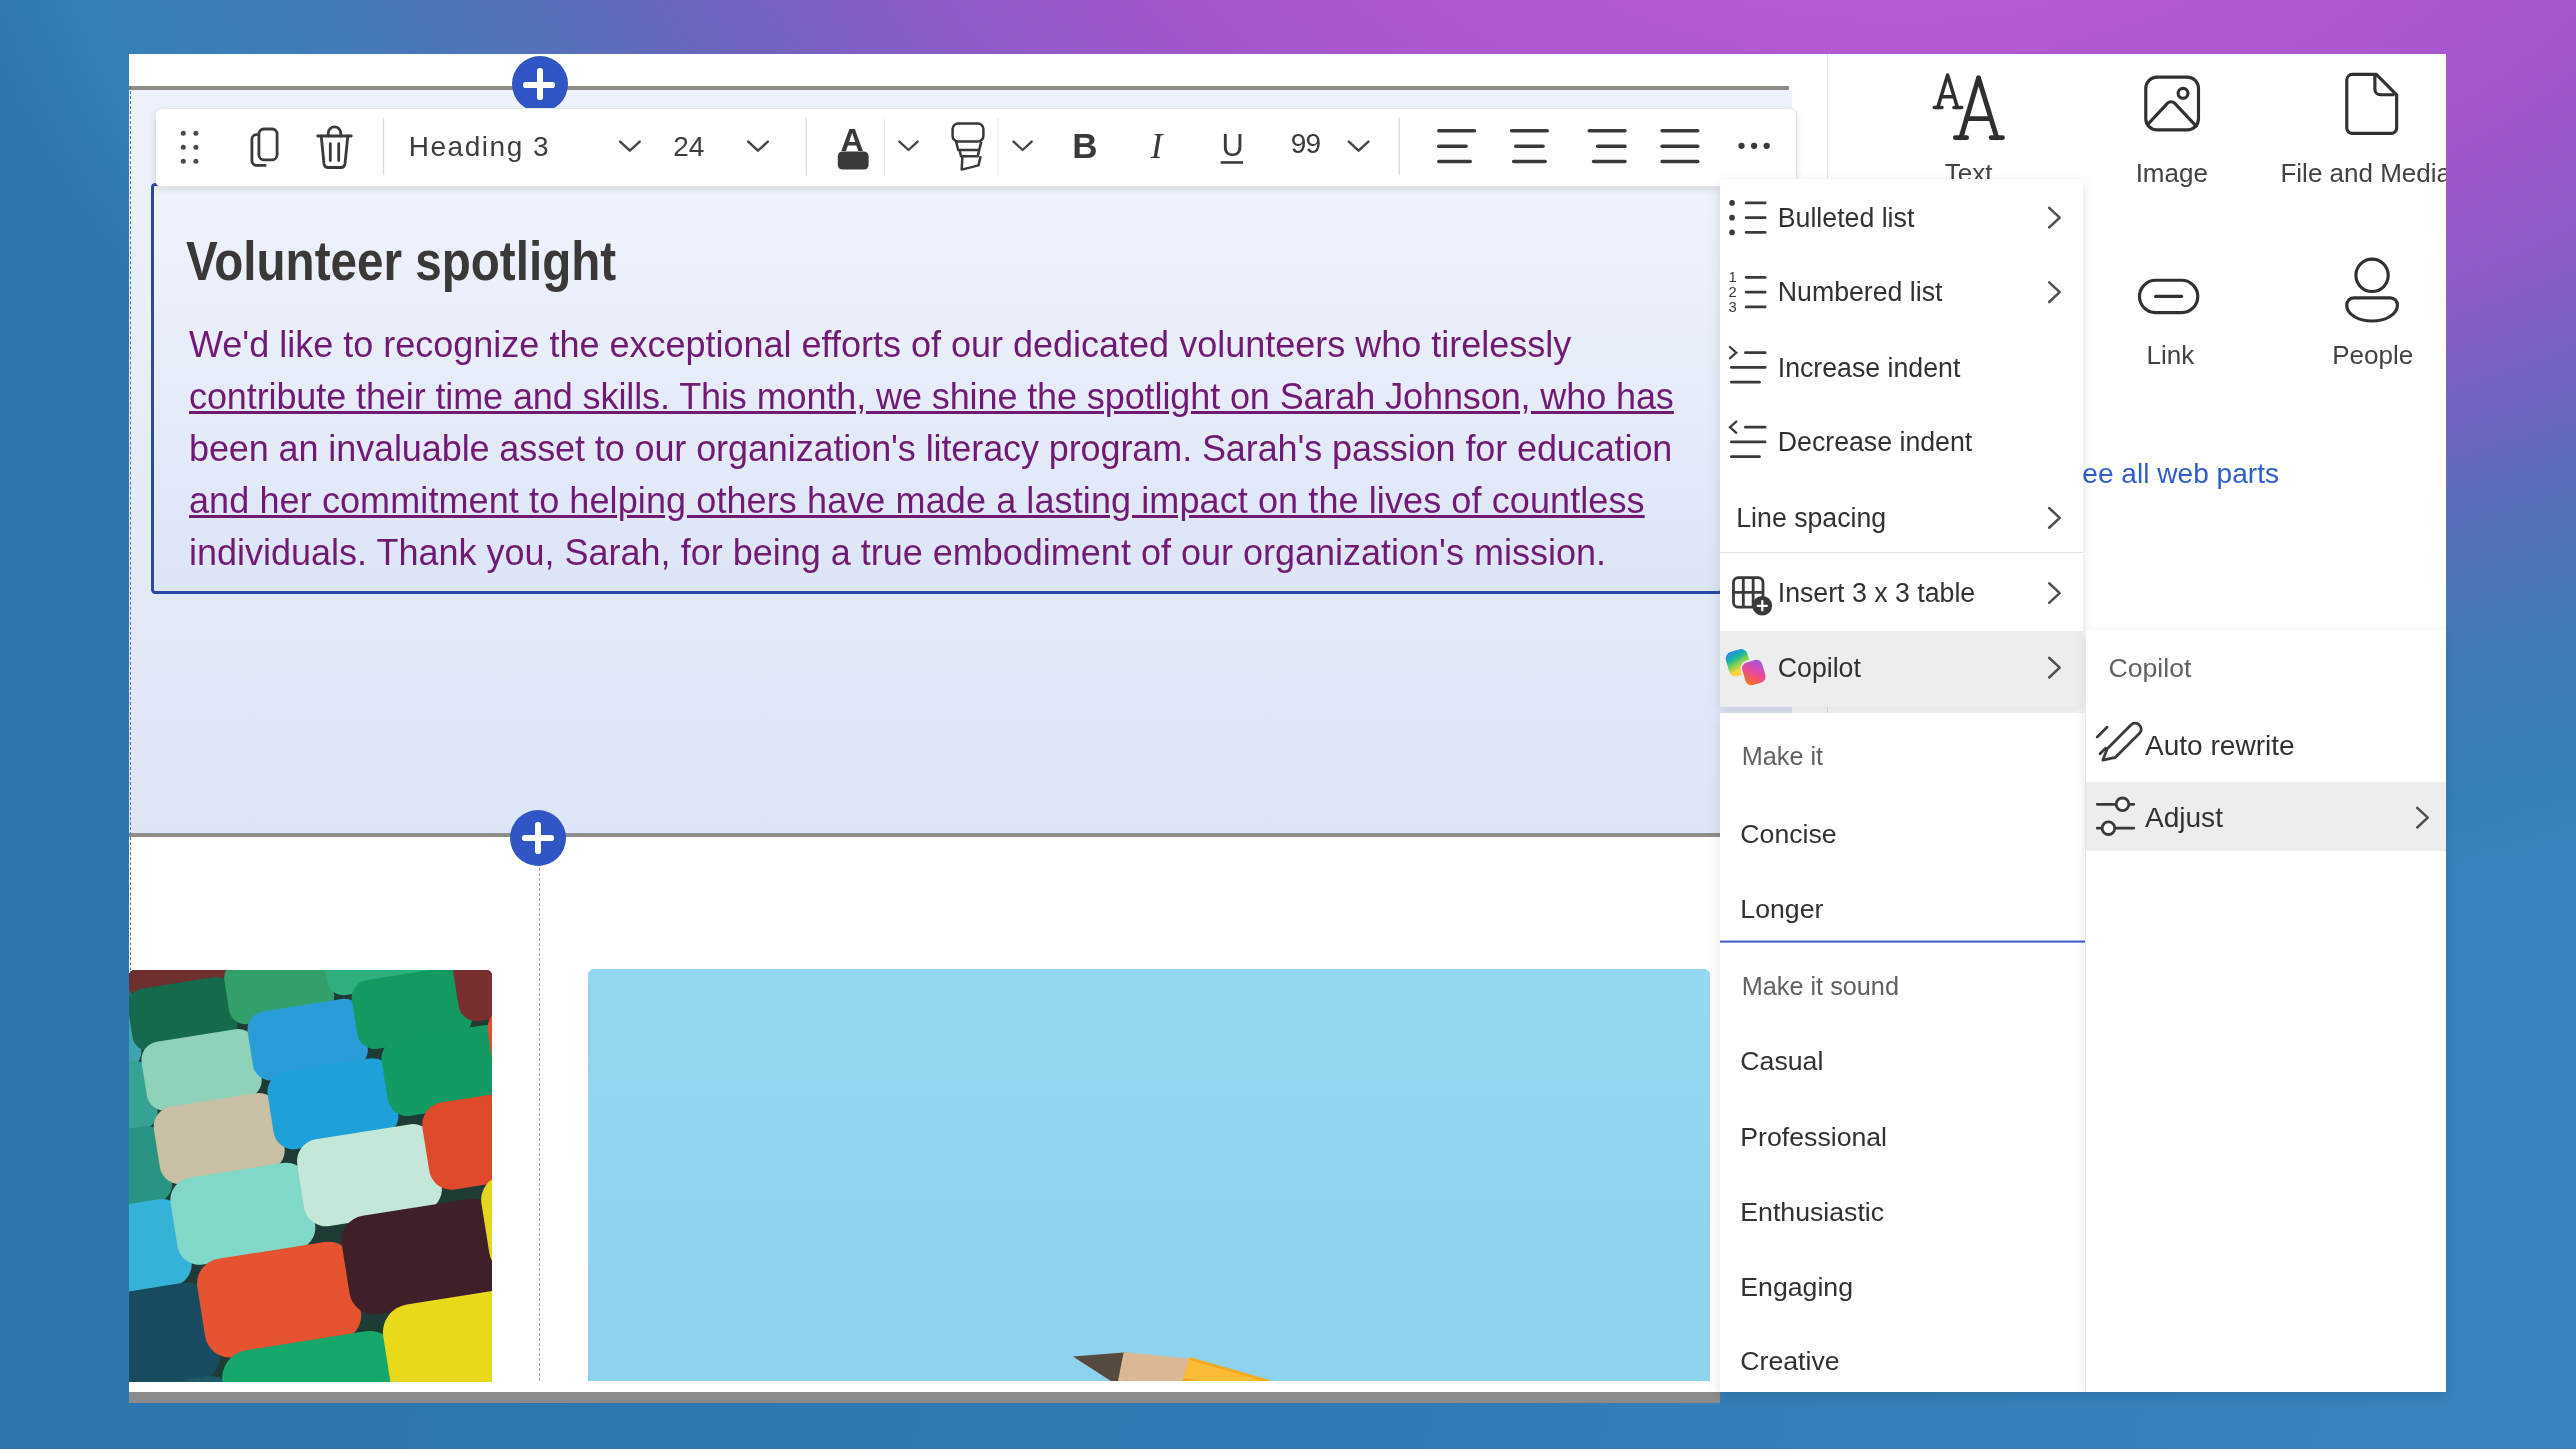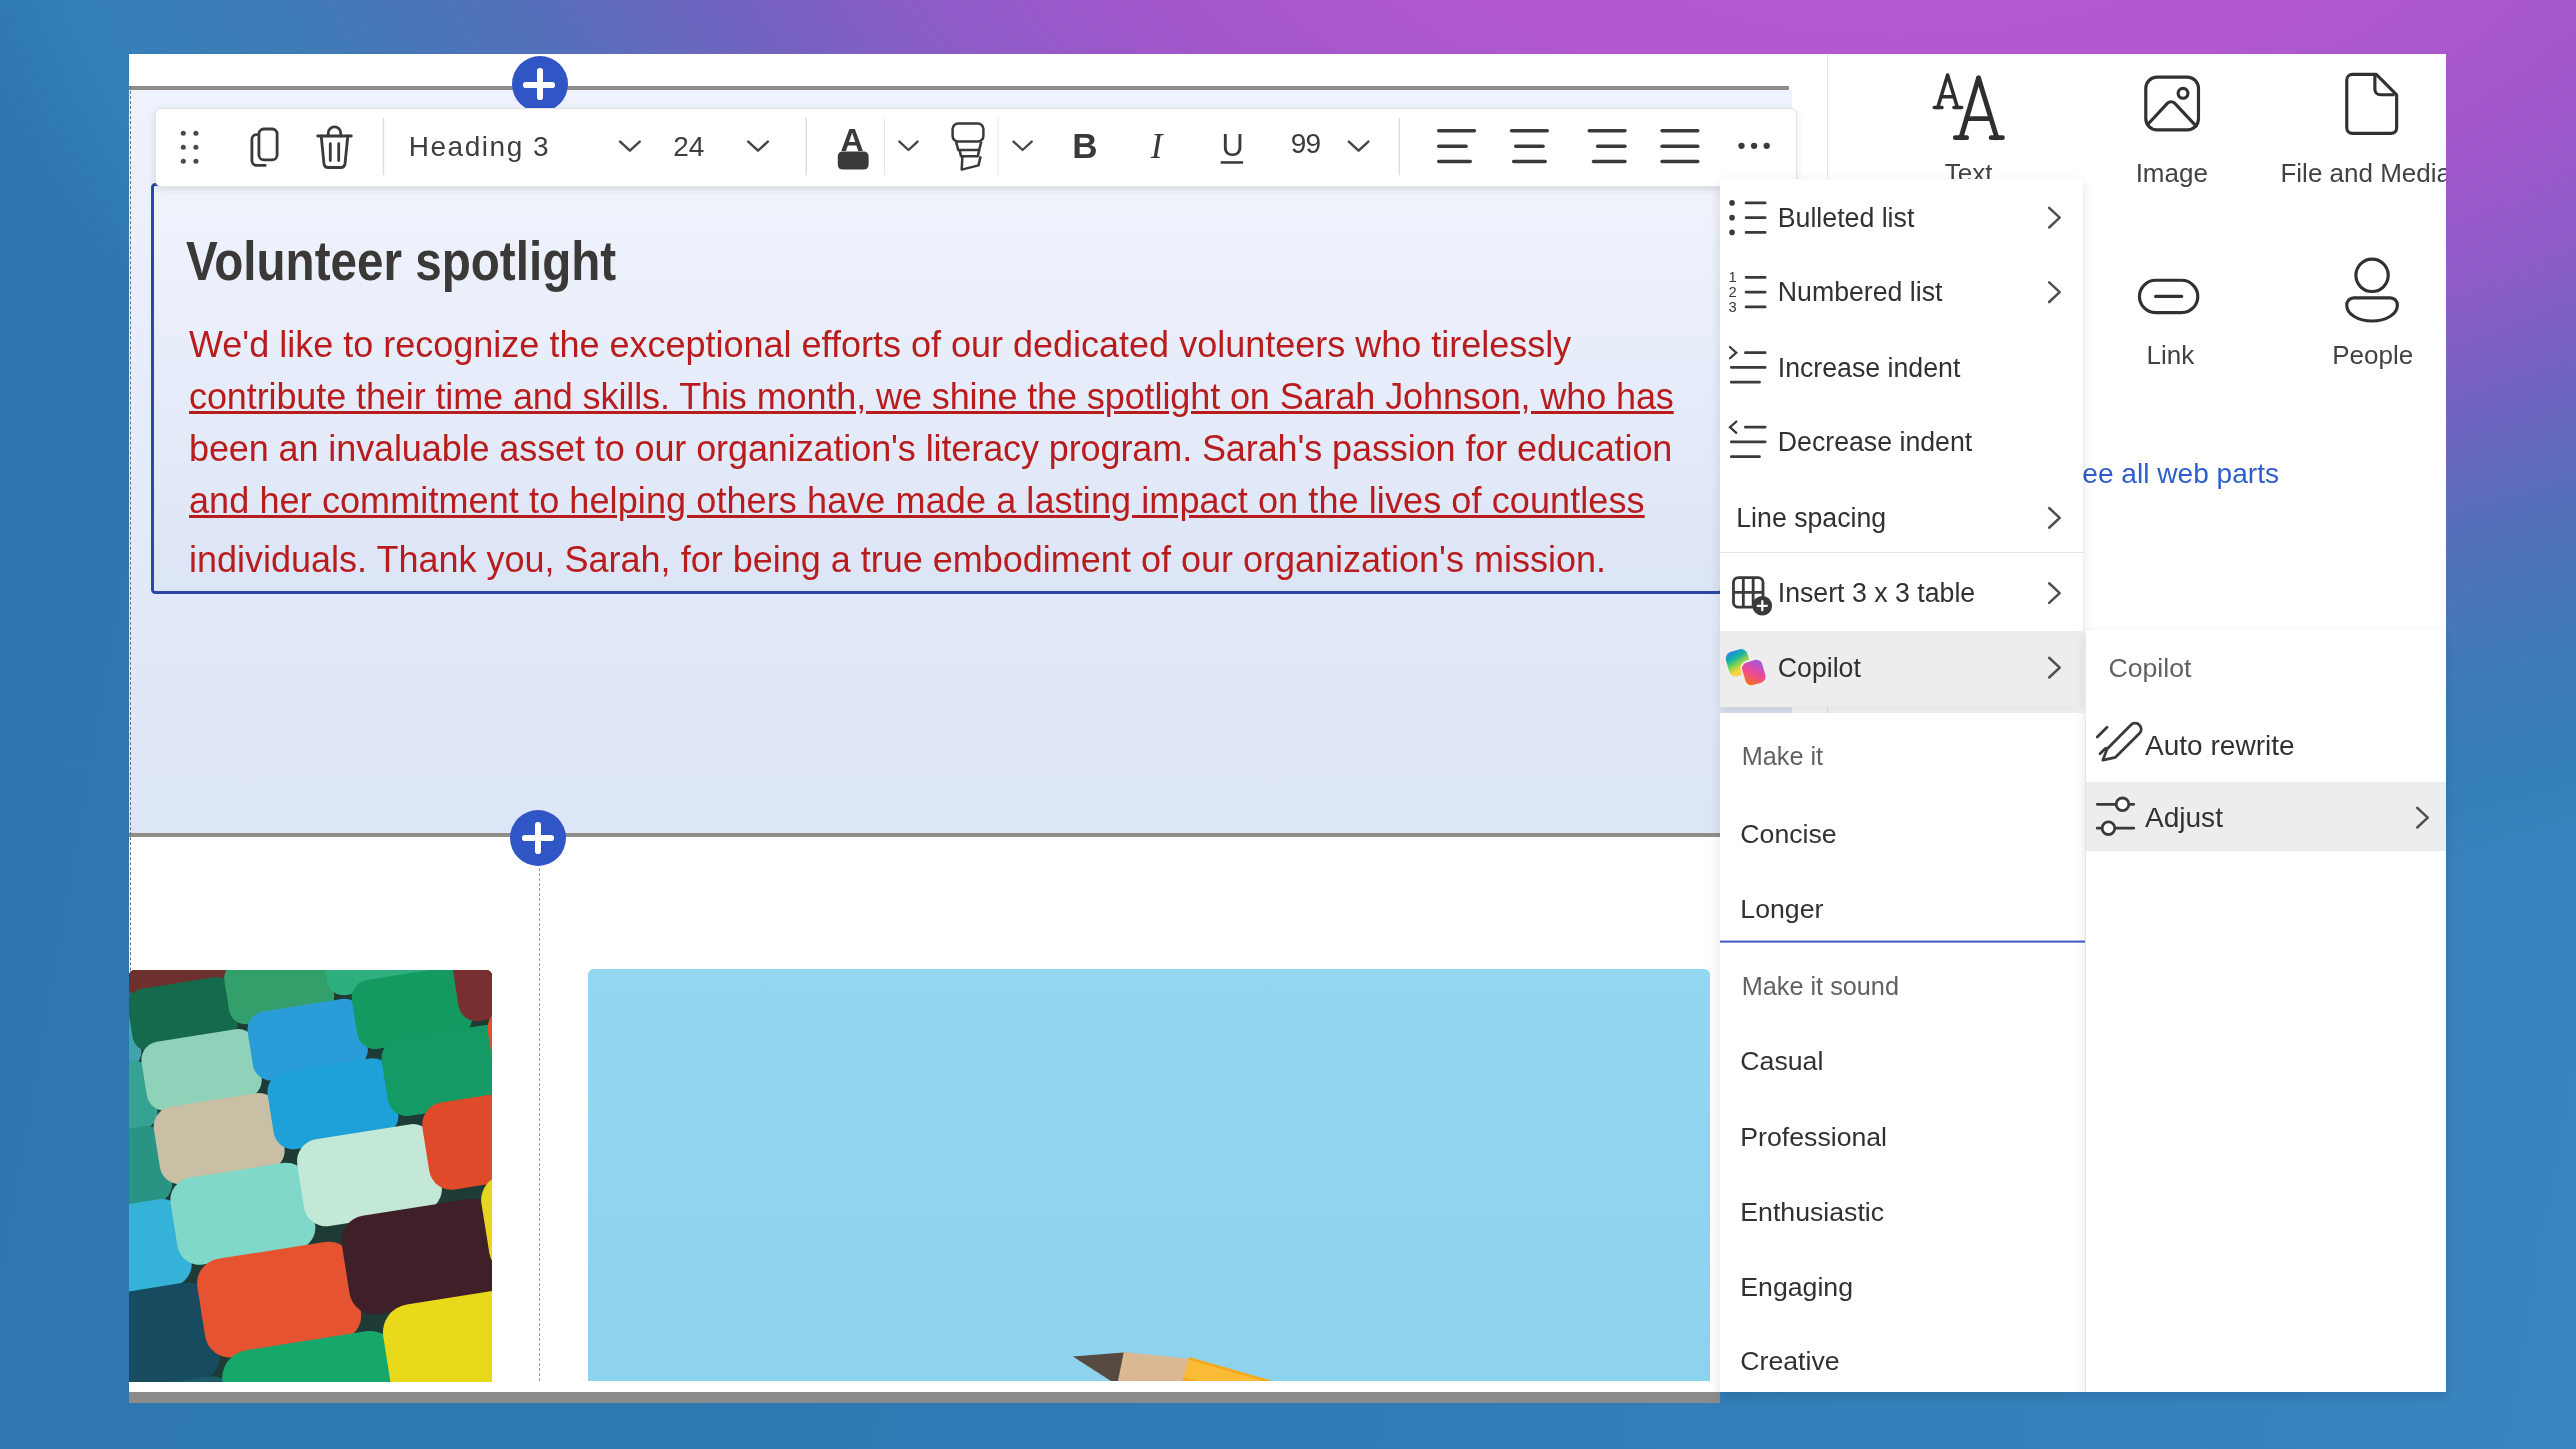--- a/index.html
+++ b/index.html
@@ -61,26 +61,26 @@
   </div>
 
   <div class="abs" style="left:129px;top:86px;width:1660px;height:3.5px;background:#8e8d88;"></div>
   <div class="abs" style="left:129px;top:90px;width:1663px;height:743px;background:linear-gradient(180deg,#eef2fc 0%,#e3eaf8 60%,#dde6f6 100%);"></div>
   <div class="abs" style="left:129px;top:833px;width:1663px;height:3.5px;background:#8e8d88;"></div>
 
   <div class="abs" style="left:130px;top:86px;width:0px;height:1295px;border-left:1.4px dashed #6f6f6f;"></div>
 
   <div class="abs" style="left:151px;top:183px;width:1566px;height:405px;border:3.5px solid #2b48a7;border-radius:4.2px;background:linear-gradient(180deg,#f0f3fc 0%,#e2e9f8 70%,#dce5f6 100%);"></div>
   <div class="abs" style="left:186px;top:228px;width:1511px;font-size:56px;font-weight:700;color:#3b3937;transform:scaleX(0.85);transform-origin:0 0;">Volunteer spotlight</div>
-  <div class="abs" style="left:189px;top:319px;font-size:36px;line-height:52px;color:#b91c1c;white-space:nowrap;">
+  <div class="abs" style="left:189px;top:319px;font-size:36px;line-height:52px;color:#701a75;white-space:nowrap;">
       <span style="display:block;">We'd like to recognize the exceptional efforts of our dedicated volunteers who tirelessly</span>
       <span style="display:block;letter-spacing:-0.1px;text-decoration:underline;">contribute their time and skills. This month, we shine the spotlight on Sarah Johnson, who has</span>
       <span style="display:block;letter-spacing:-0.1px;">been an invaluable asset to our organization's literacy program. Sarah's passion for education</span>
       <span style="display:block;letter-spacing:0.1px;text-decoration:underline;">and her commitment to helping others have made a lasting impact on the lives of countless</span>
-      <span style="display:block;margin-top:7px;">individuals. Thank you, Sarah, for being a true embodiment of our organization's mission.</span>
+      <span style="display:block;">individuals. Thank you, Sarah, for being a true embodiment of our organization's mission.</span>
     </div>
 
   <div class="abs" style="left:539px;top:838px;width:0px;height:543px;border-left:1.4px dashed #9a9a9a;"></div>
 
   <div id="chairs" class="abs" style="left:129px;top:970px;width:363px;height:412px;background:#23443c;overflow:hidden;border-radius:5.6px 5.6px 0 0;">
     <svg width="363" height="412" viewBox="0 0 516 586">
       <rect x="0" y="0" width="516" height="586" fill="#1e3b35"></rect>
       <g transform="scale(1.18) translate(-42,-38)">
           <g transform="rotate(-9 258 293)">
 

